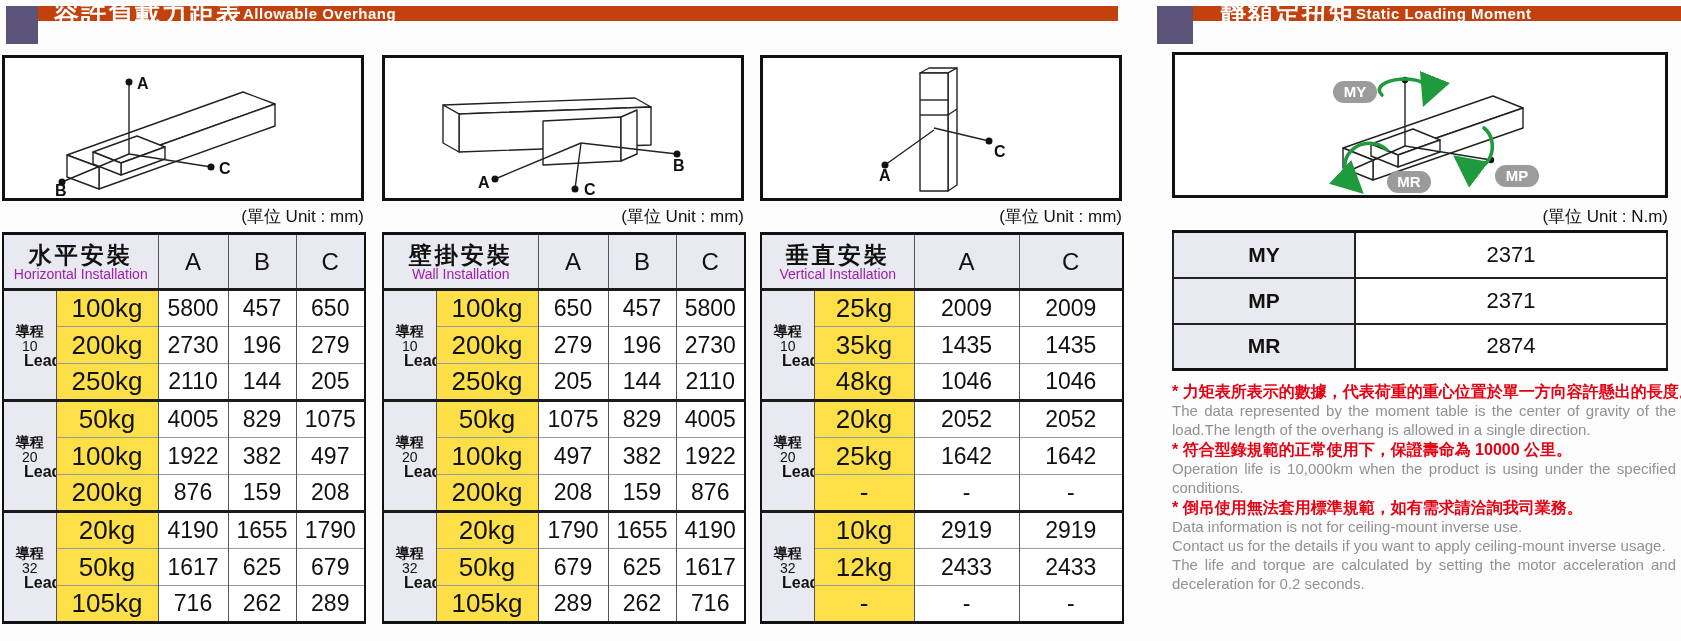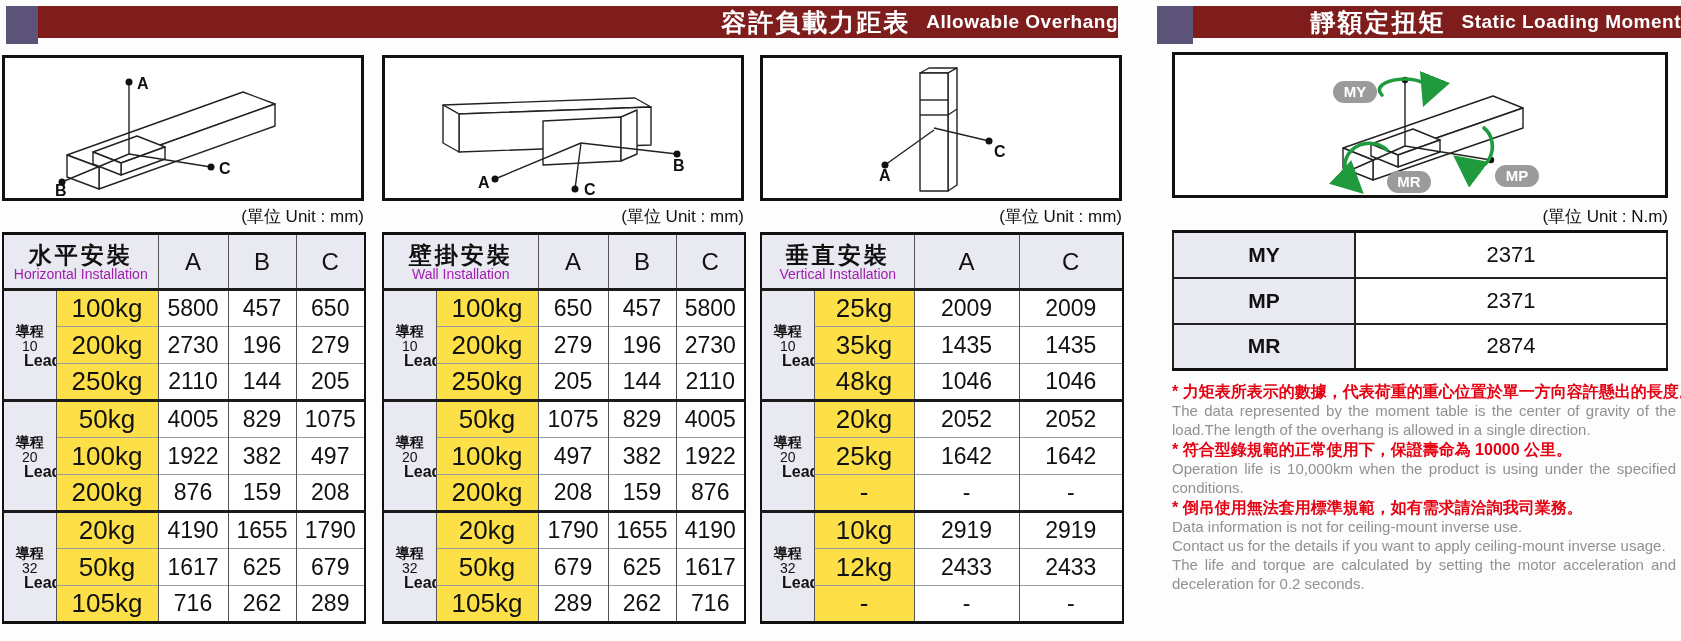--- a/index.html
+++ b/index.html
@@ -1,23 +1,23 @@
 <!DOCTYPE html>
 <html><head>
 <meta charset="utf-8">
 <style>
   html,body{margin:0;padding:0;background:#ffffff;}
   #canvas{position:relative;width:1681px;height:641px;background:#fdfdfd;overflow:hidden;
           font-family:"Liberation Sans","DejaVu Sans",sans-serif;color:#111;}
 
   
-  .secbar{position:absolute;height:32px;background:#7f1d1d;display:flex;align-items:center;justify-content:flex-end;}
+  .secbar{position:absolute;height:15px;background:#c2410c;display:flex;align-items:center;}
   .sq{position:absolute;width:32px;height:38px;background:#5c5478;}
   .t-zh{color:#fff;font-weight:bold;font-size:25px;letter-spacing:2px;white-space:nowrap;}
-  .t-en{color:#fff;font-weight:bold;font-size:19px;margin-left:16px;white-space:nowrap;letter-spacing:.5px;}
+  .t-en{color:#fff;font-weight:bold;font-size:15px;margin-left:0;white-space:nowrap;letter-spacing:.5px;}
 
   
   .dbox{position:absolute;background:#fff;border:3px solid #111;box-sizing:border-box;}
   .dbox svg{display:block;width:100%;height:100%;}
   .unit{position:absolute;font-size:17px;color:#111;text-align:right;white-space:nowrap;}
 
   
   .mmtable{position:absolute;border-collapse:collapse;table-layout:fixed;width:362px;background:#fff;
            border-left:2px solid #111;border-right:2px solid #111;
            border-top:3px solid #111;border-bottom:3px solid #111;}

